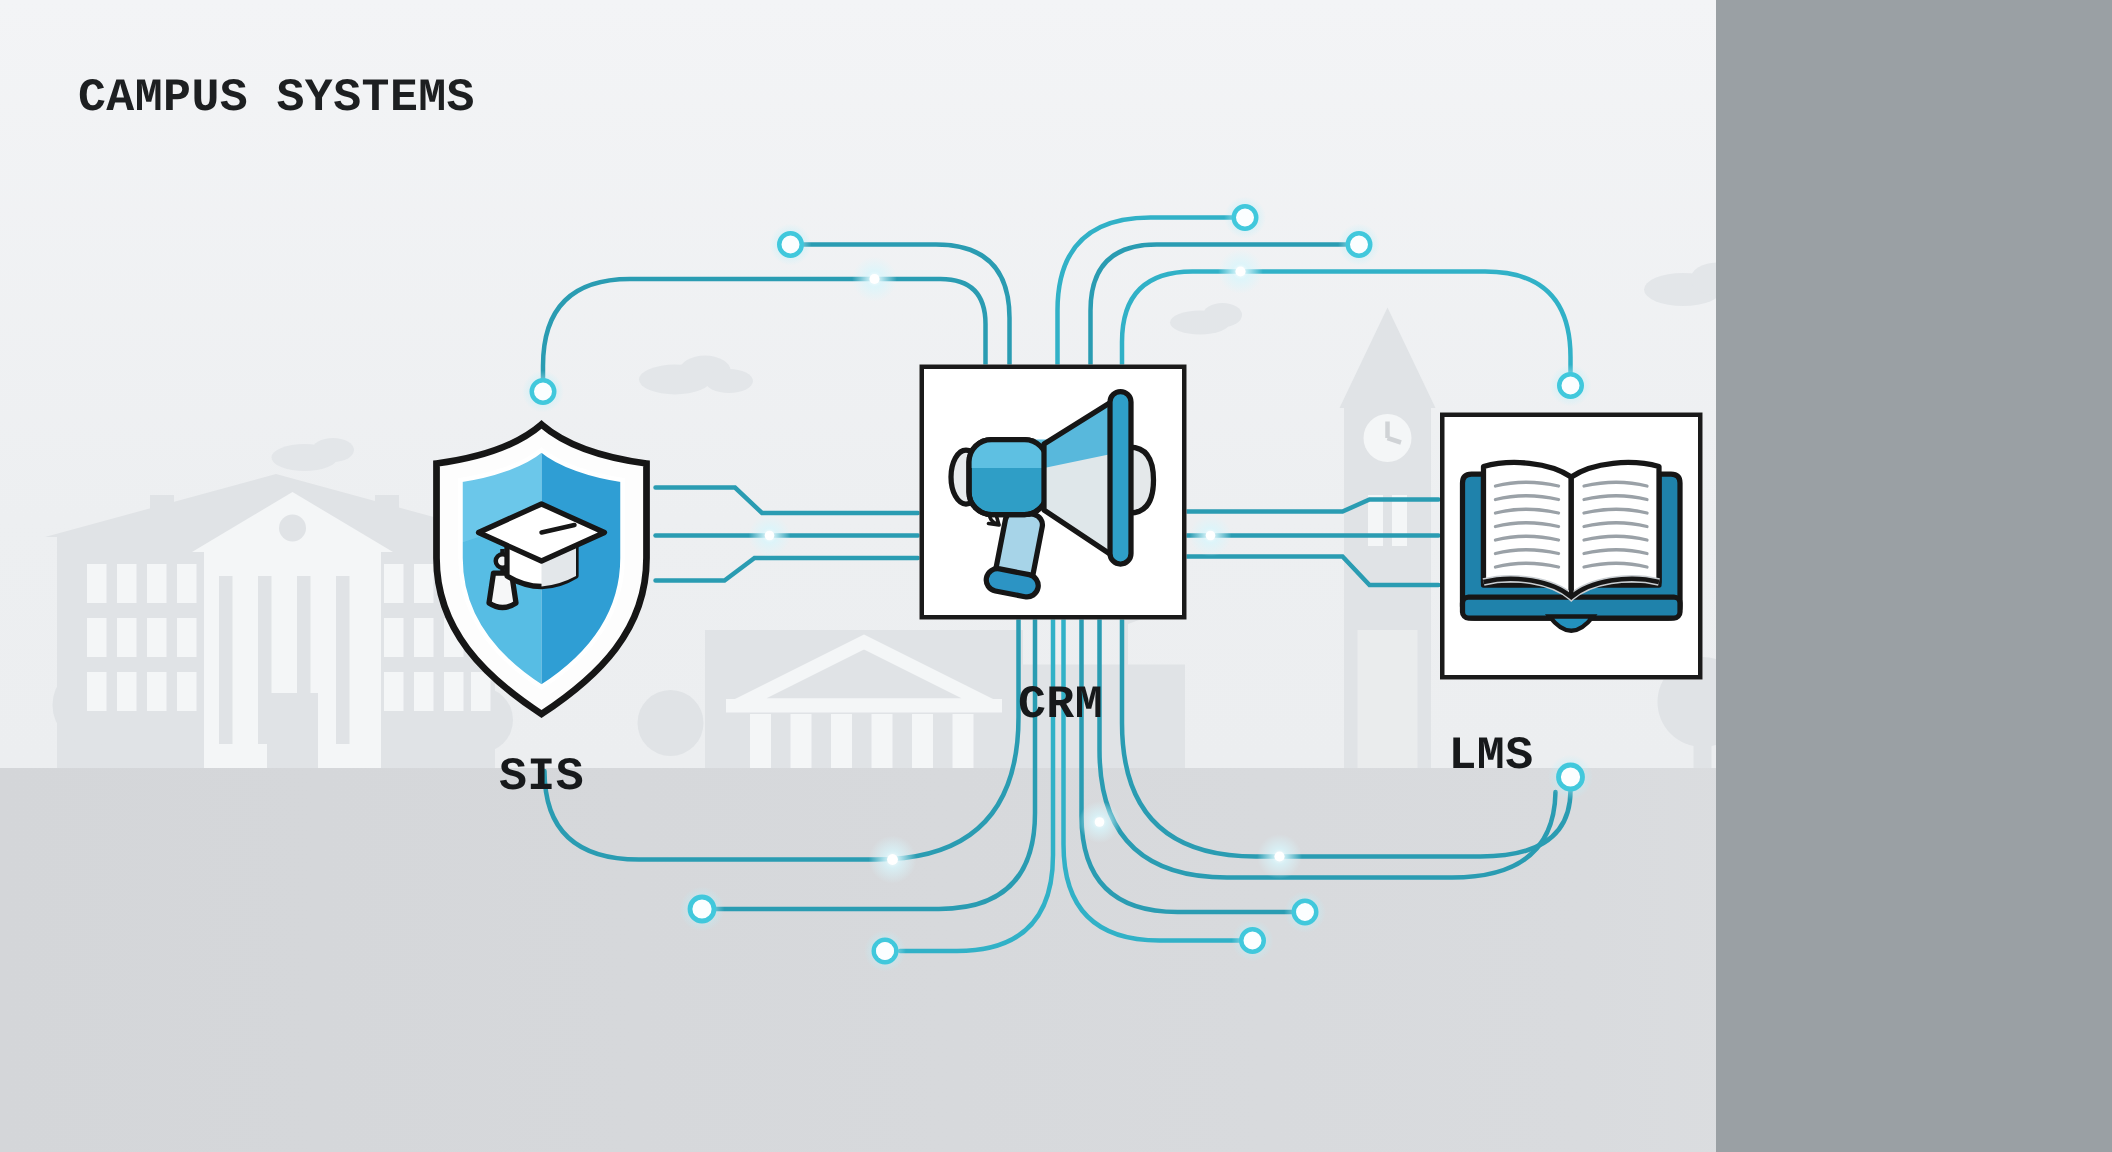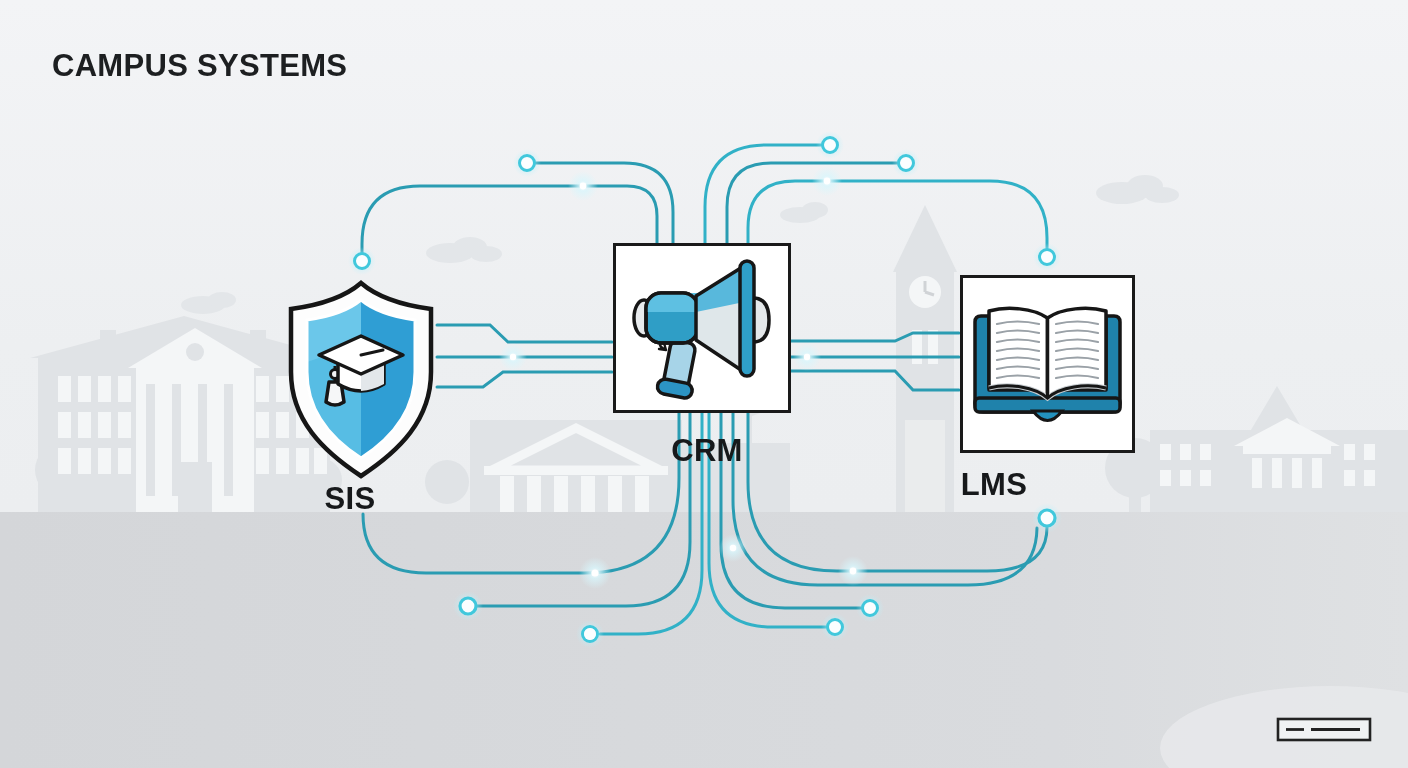--- a/index.html
+++ b/index.html
@@ -1,32 +1,32 @@
 <!DOCTYPE html>
 <html><head>
 <meta charset="utf-8">
 <style>
   html,body{margin:0;padding:0;background:#9aa0a4;}
   .stage{
-    position:relative;width:1408px;height:768px;overflow:hidden;
+    position:relative;width:1144px;height:768px;overflow:hidden;
     background:linear-gradient(180deg,#f3f4f6 0%,#edeff1 45%,#eceef0 66%,#eceef0 100%);
-    font-family:Liberation Sans, sans-serif;
+    font-family:Liberation Mono, monospace;
     text-align:right;
   }
   svg{display:block}
   .layer{position:absolute;left:0;top:0;}
   .title{
     position:absolute;left:52px;top:48px;
     font-size:31px;font-weight:700;color:#1d1f21;letter-spacing:.3px;
   }
   .sys-label{
     position:absolute;transform:translateX(-50%);
-    font-size:31px;font-weight:700;color:#17191b;letter-spacing:.3px;
+    font-size:31px;font-weight:700;color:#17191b;letter-spacing:.3px;margin-top:20px;
   }
-  .lbl-sis{left:350px;top:481px;}
+  .lbl-sis{left:361px;top:481px;}
   .lbl-crm{left:707px;top:433px;}
   .lbl-lms{left:994px;top:467px;}
   .card{position:absolute;background:#ffffff;border:3px solid #1a1a1a;box-sizing:border-box;}
   .card-crm{left:613px;top:243px;width:178px;height:170px;}
   .card-lms{left:960px;top:275px;width:175px;height:178px;}
   .icon-wrap{position:absolute;left:0;top:0;width:100%;height:100%;}
   .shield-wrap{position:absolute;left:283px;top:278px;width:156px;height:212px;}
   .badge{position:absolute;left:1275px;top:716px;width:98px;height:27px;}
 </style>
 </head>

